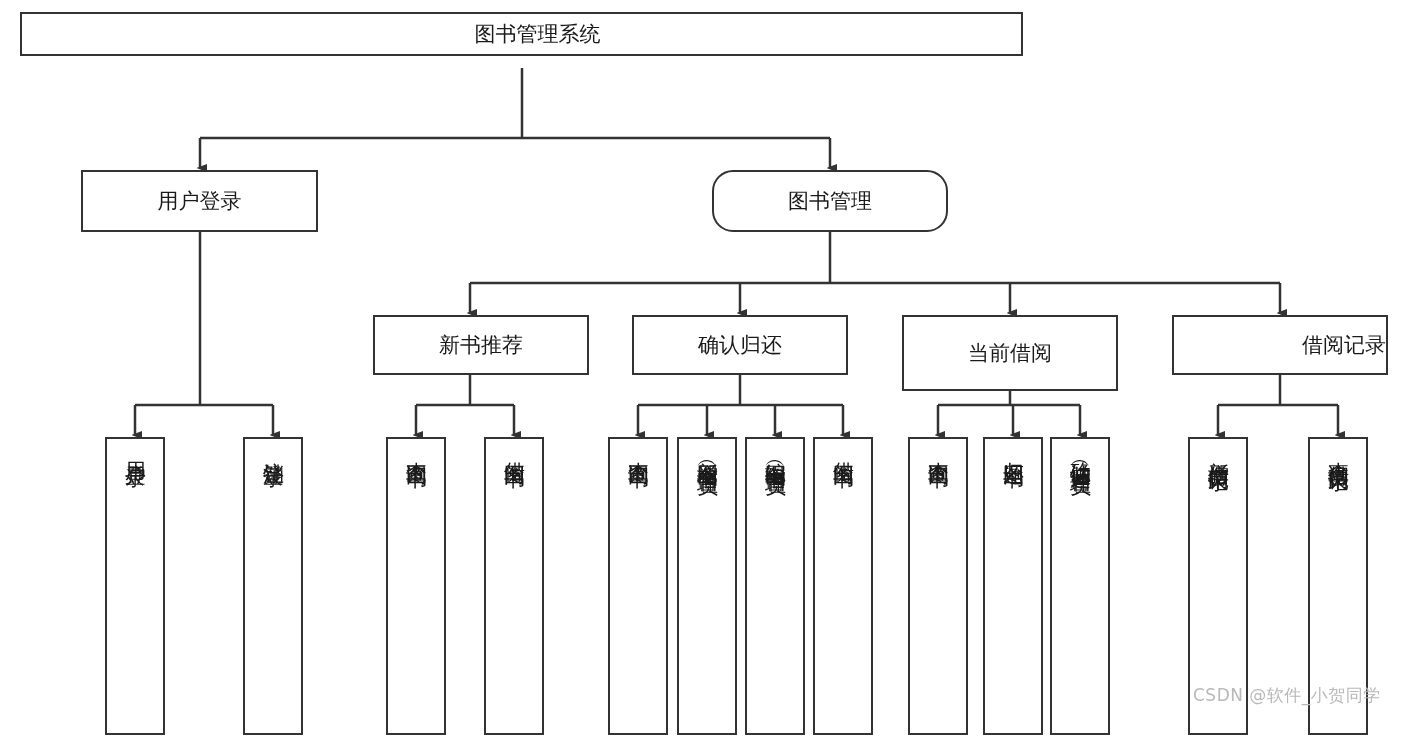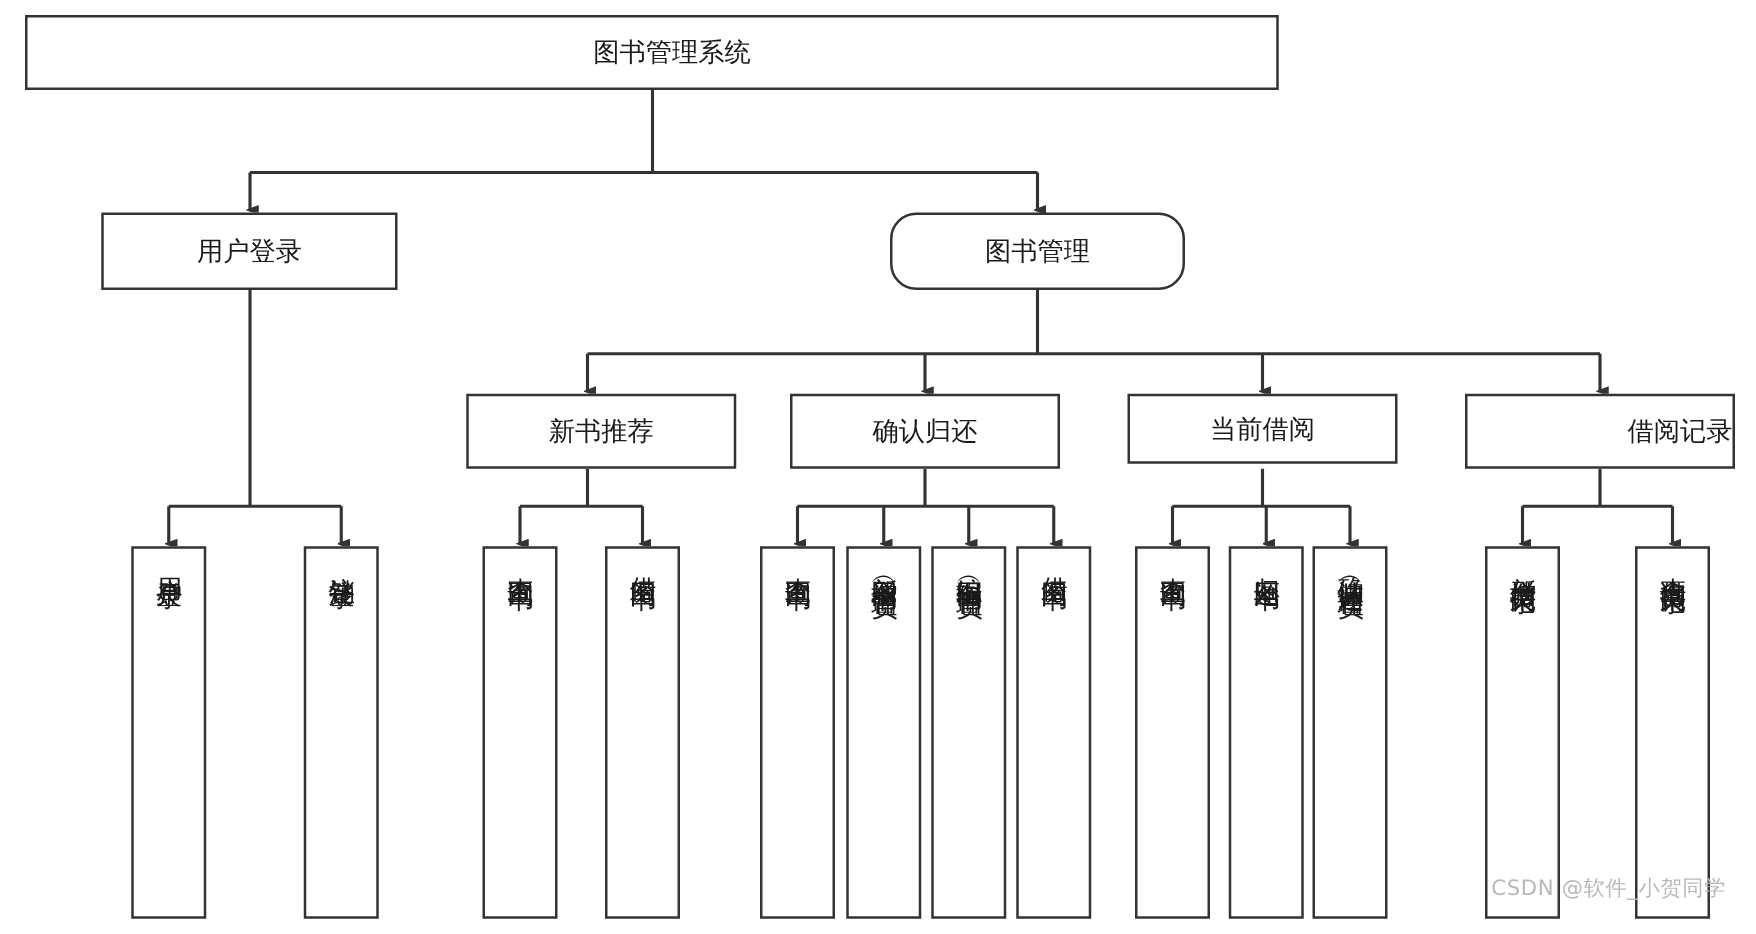--- a/index.html
+++ b/index.html
@@ -106,36 +106,36 @@
         <path d="M 1013 405 L 1013 435" marker-end="url(#arrow)"></path>
         <path d="M 1080 405 L 1080 435" marker-end="url(#arrow)"></path>
         <path d="M 1280 375 L 1280 405"></path>
         <path d="M 1218 405 L 1338 405"></path>
         <path d="M 1218 405 L 1218 435" marker-end="url(#arrow)"></path>
         <path d="M 1338 405 L 1338 435" marker-end="url(#arrow)"></path>
       </g>
   </svg>
 
   <div id="nodes-layer">
-      <div class="node horiz" style="left: 20px; top: 12px; width: 1003px; height: 60px; padding-left: 32px;">
+      <div class="node horiz" style="left: 20px; top: 12px; width: 1003px; height: 44px; padding-left: 32px;">
         <span class="lbl">图书管理系统</span>
       </div>
       <div class="node horiz" style="left: 81px; top: 170px; width: 237px; height: 62px;">
         <span class="lbl">用户登录</span>
       </div>
       <div class="node horiz" style="left: 712px; top: 170px; width: 236px; height: 62px; border-radius: 21px;">
         <span class="lbl">图书管理</span>
       </div>
       <div class="node horiz" style="left: 373px; top: 315px; width: 216px; height: 60px;">
         <span class="lbl">新书推荐</span>
       </div>
       <div class="node horiz" style="left: 632px; top: 315px; width: 216px; height: 60px;">
         <span class="lbl">确认归还</span>
       </div>
-      <div class="node horiz" style="left: 902px; top: 315px; width: 216px; height: 56px;">
+      <div class="node horiz" style="left: 902px; top: 315px; width: 216px; height: 76px;">
         <span class="lbl">当前借阅</span>
       </div>
       <div class="node horiz" style="left: 1172px; top: 315px; width: 216px; height: 60px; justify-content: flex-end;">
         <span class="lbl">借阅记录</span>
       </div>
       <div class="node vert" style="left: 105px; top: 437px; width: 60px; height: 298px;">
         <span class="lbl">用户登录</span>
       </div>
       <div class="node vert" style="left: 243px; top: 437px; width: 60px; height: 298px;">
         <span class="lbl">注销登录</span>
@@ -168,15 +168,15 @@
         <span class="lbl">确认归还（管理员）</span>
       </div>
       <div class="node vert" style="left: 1188px; top: 437px; width: 60px; height: 298px;">
         <span class="lbl">新增借阅记录</span>
       </div>
       <div class="node vert" style="left: 1308px; top: 437px; width: 60px; height: 298px;">
         <span class="lbl">查询借阅记录</span>
       </div>
     </div>
 
-  <div class="watermark" style="left:1193px; top:699px;">CSDN @软件_小贺同学</div>
+  <div class="watermark" style="left:1193px; top:684px;">CSDN @软件_小贺同学</div>
 
 </div>
 
 </body></html>

